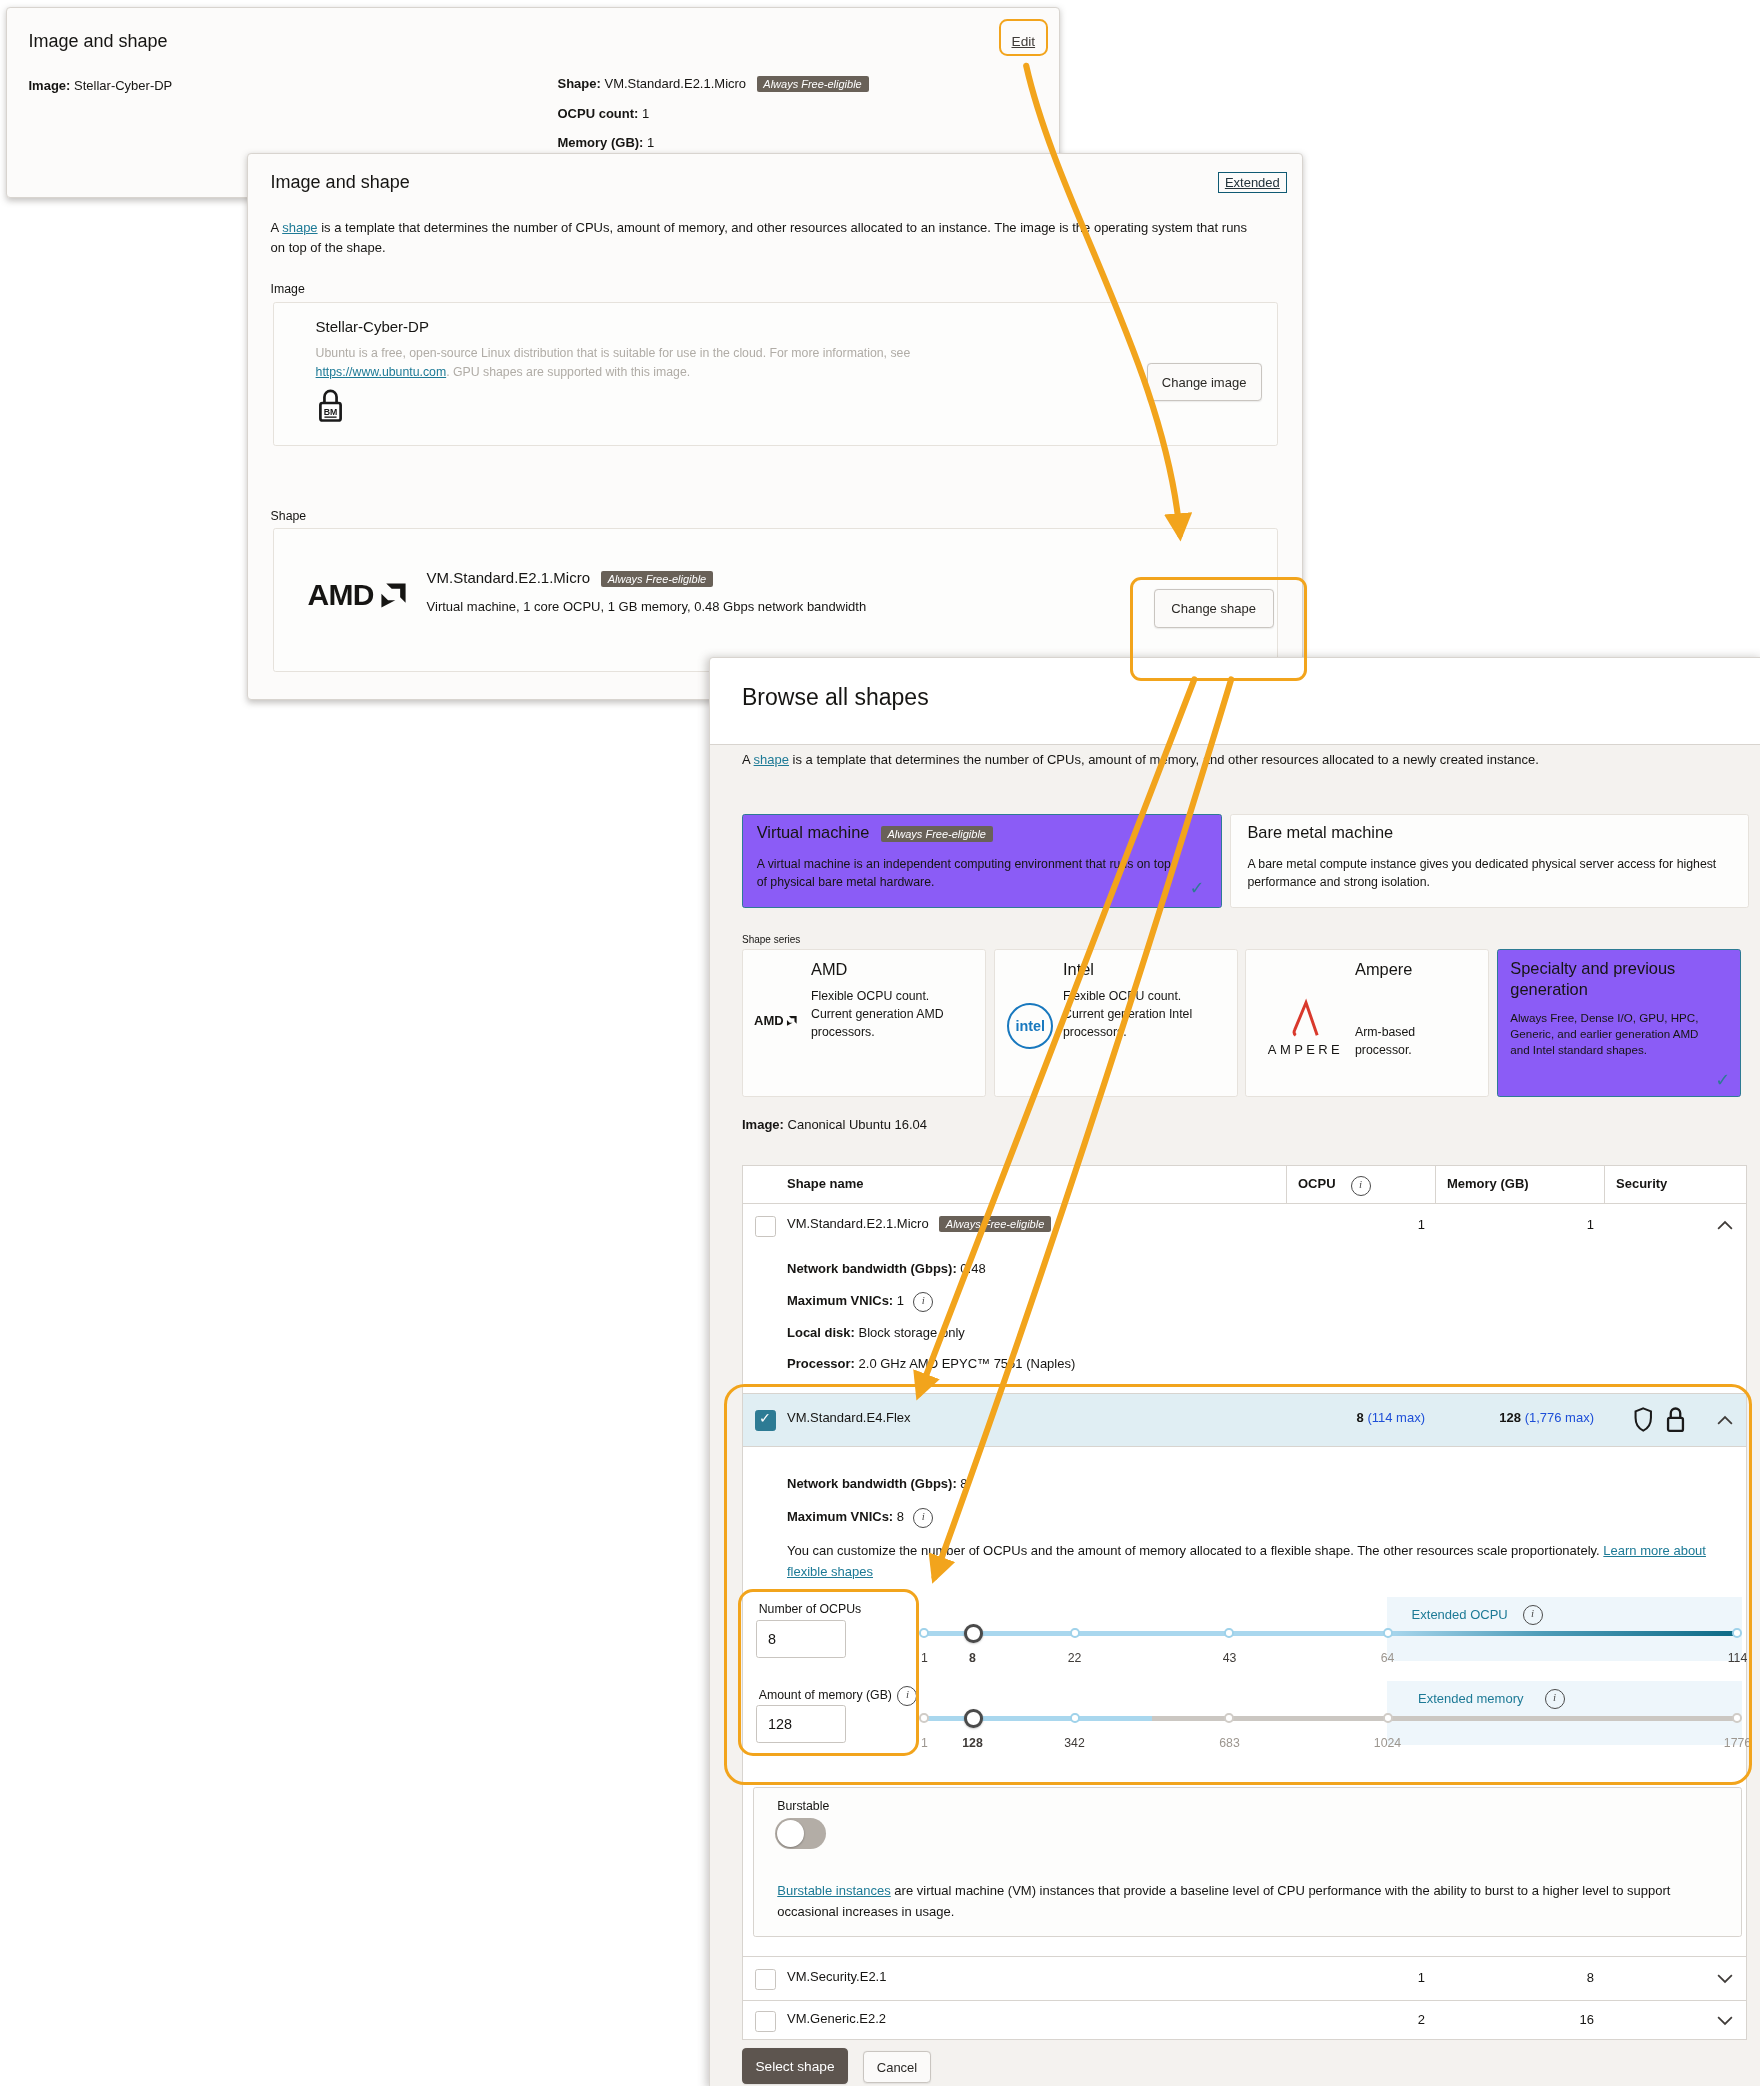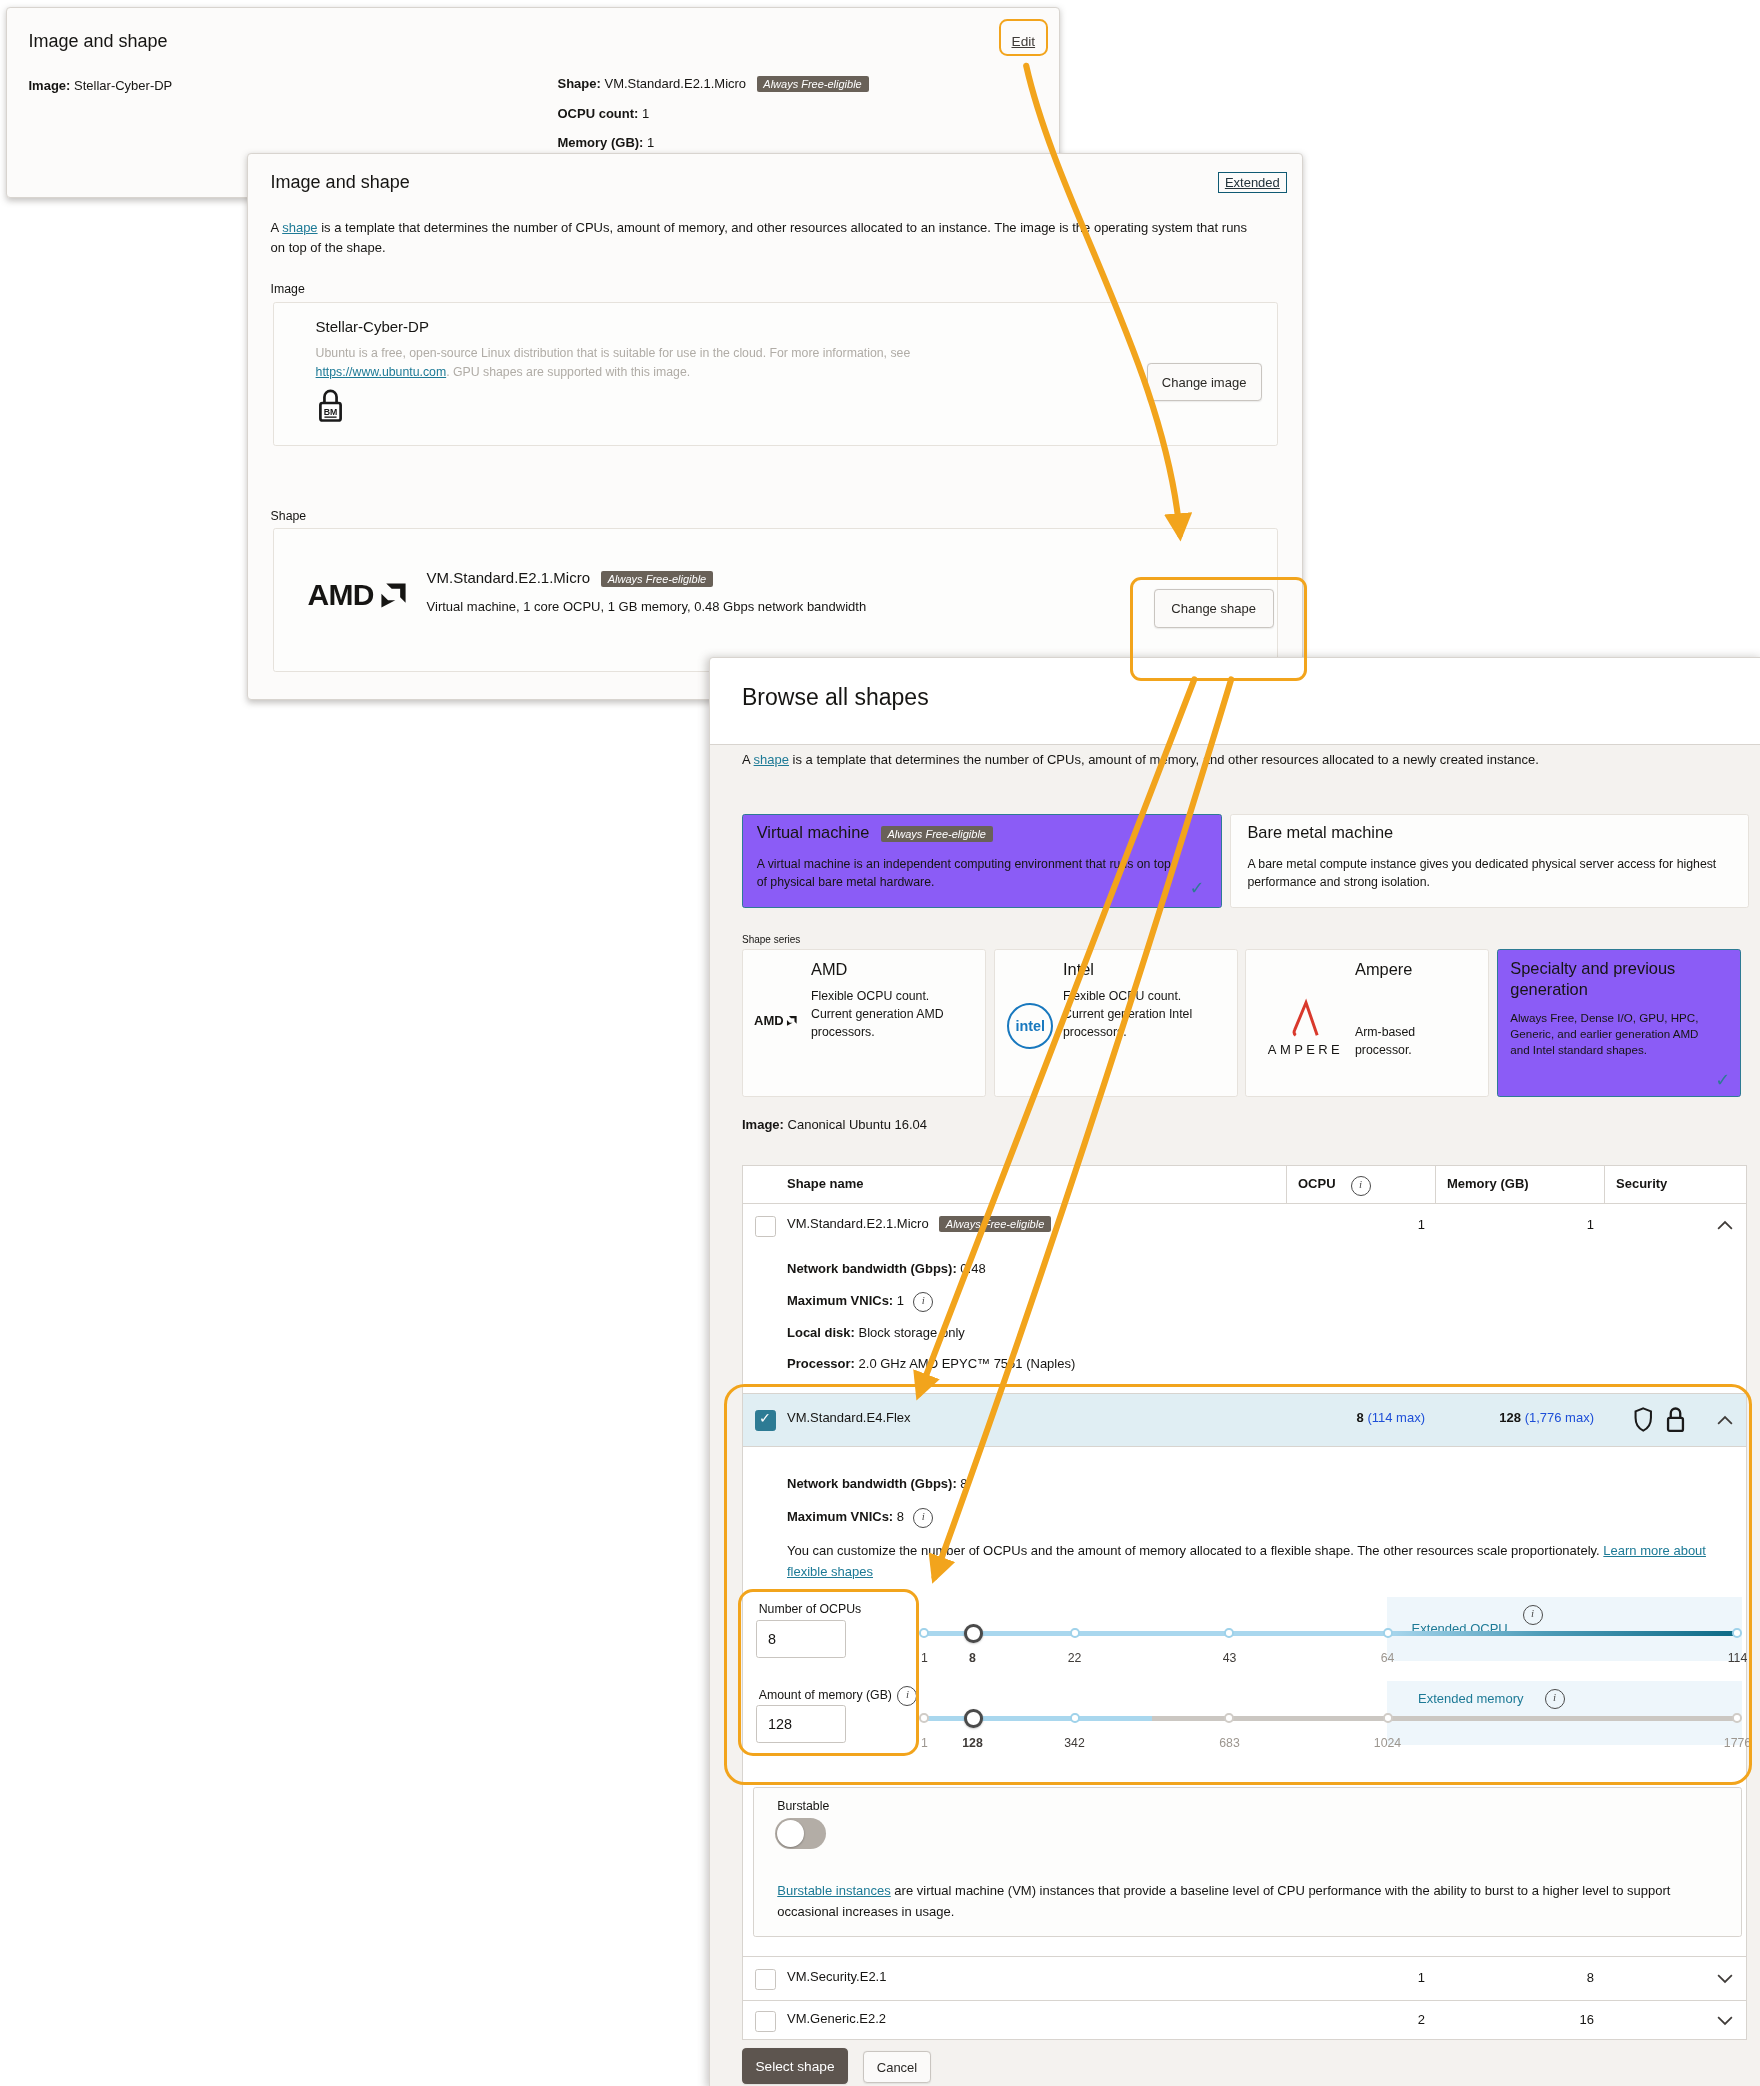--- a/index.html
+++ b/index.html
@@ -255,21 +255,21 @@
           <span>8</span>
           <span class="info"></span>
         </div>
         <div class="abs" style="left:44px;top:96px;width:944px;line-height:1.6;">
           <span>You can customize the number of OCPUs and the amount of memory allocated to a flexible shape. The other resources scale proportionately. </span><span class="link">Learn more about flexible shapes</span>
         </div>
 
         <div class="abs" style="left:15.7px;top:157px;font-size:12.3px;">Number of OCPUs</div>
         <input class="input" style="left: 13px; top: 175px; width: 77px; height: 36px;" value="8">
         <div class="extbg" style="left:644px;top:152px;width:355px;height:64px;">
-          <span class="extlabel" style="position:absolute;left:24.6px;top:9.6px;margin-top:14px;">Extended OCPU</span>
+          <span class="extlabel" style="position:absolute;left:24.6px;top:9.6px;">Extended OCPU</span>
           <span class="info" style="position:absolute;left:130px;top:8.2px;"></span>
         </div>
         <div class="track" style="left:181px;top:186px;width:813px;background:linear-gradient(90deg,#a9d7ee 0,#a9d7ee 57%,#4d9cb8 76%,#0d6a86 100%);"></div>
         <div class="tick" style="left:176px;top:183px;"></div>
         <div class="thumb" style="left:221px;top:179px;"></div>
         <div class="tick" style="left:327px;top:183px;"></div>
         <div class="tick" style="left:481px;top:183px;"></div>
         <div class="tick" style="left:640px;top:183px;"></div>
         <div class="tick" style="left:989px;top:183px;"></div>
         <div class="ticklabel" style="left:154px;top:206px;">1</div>

